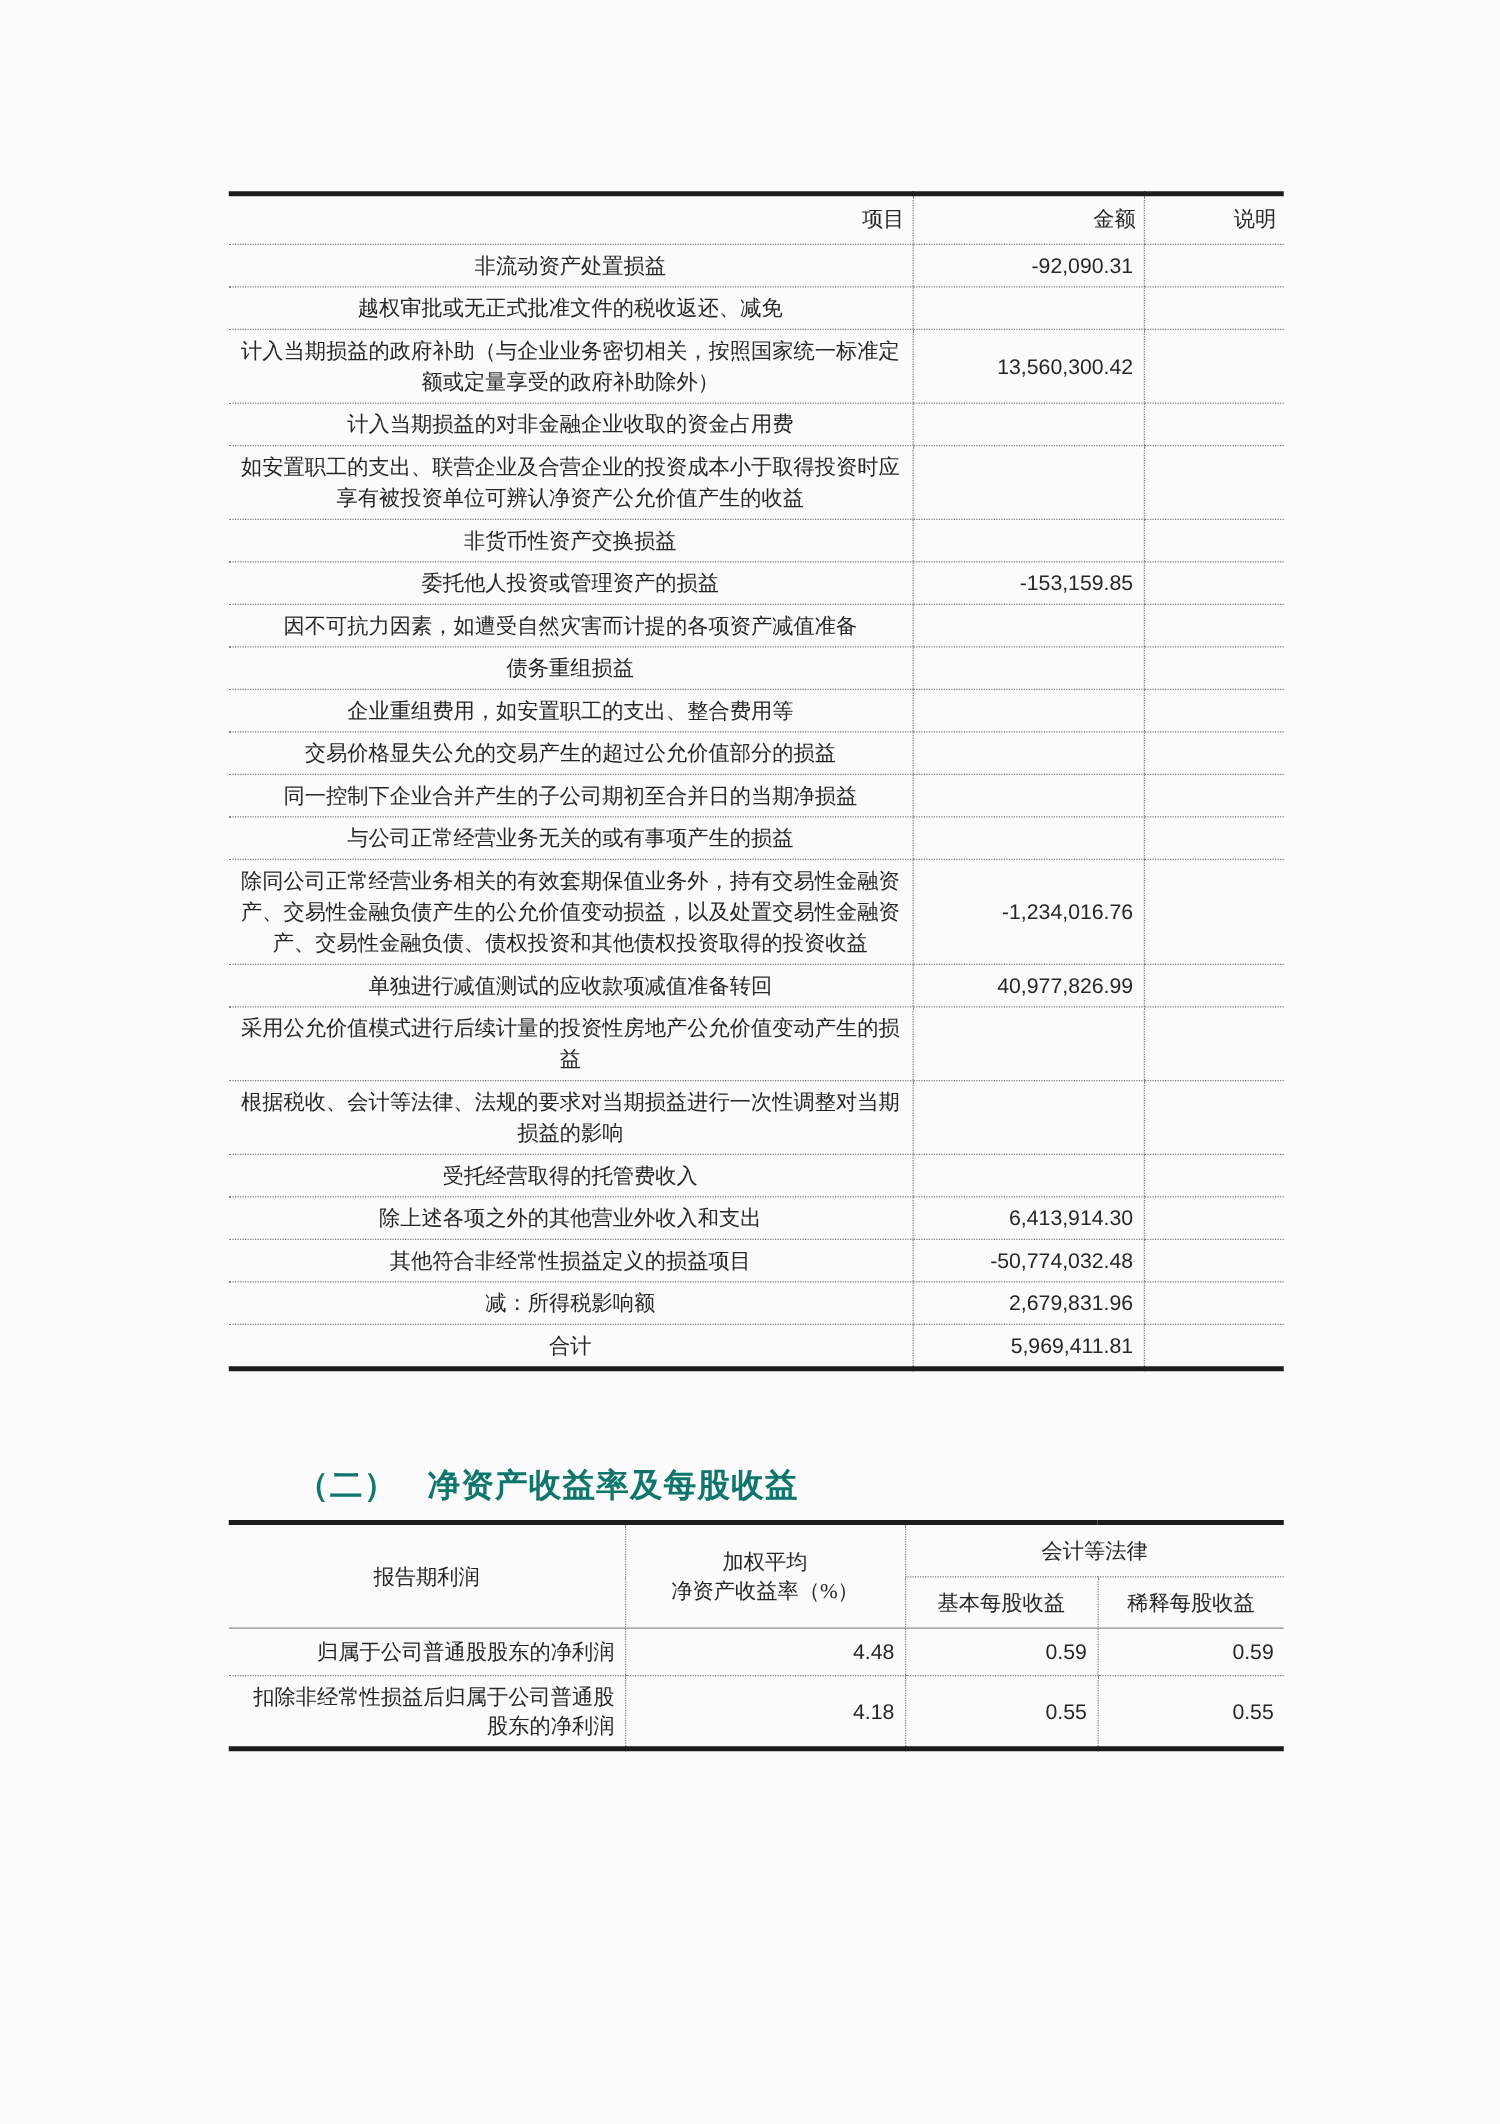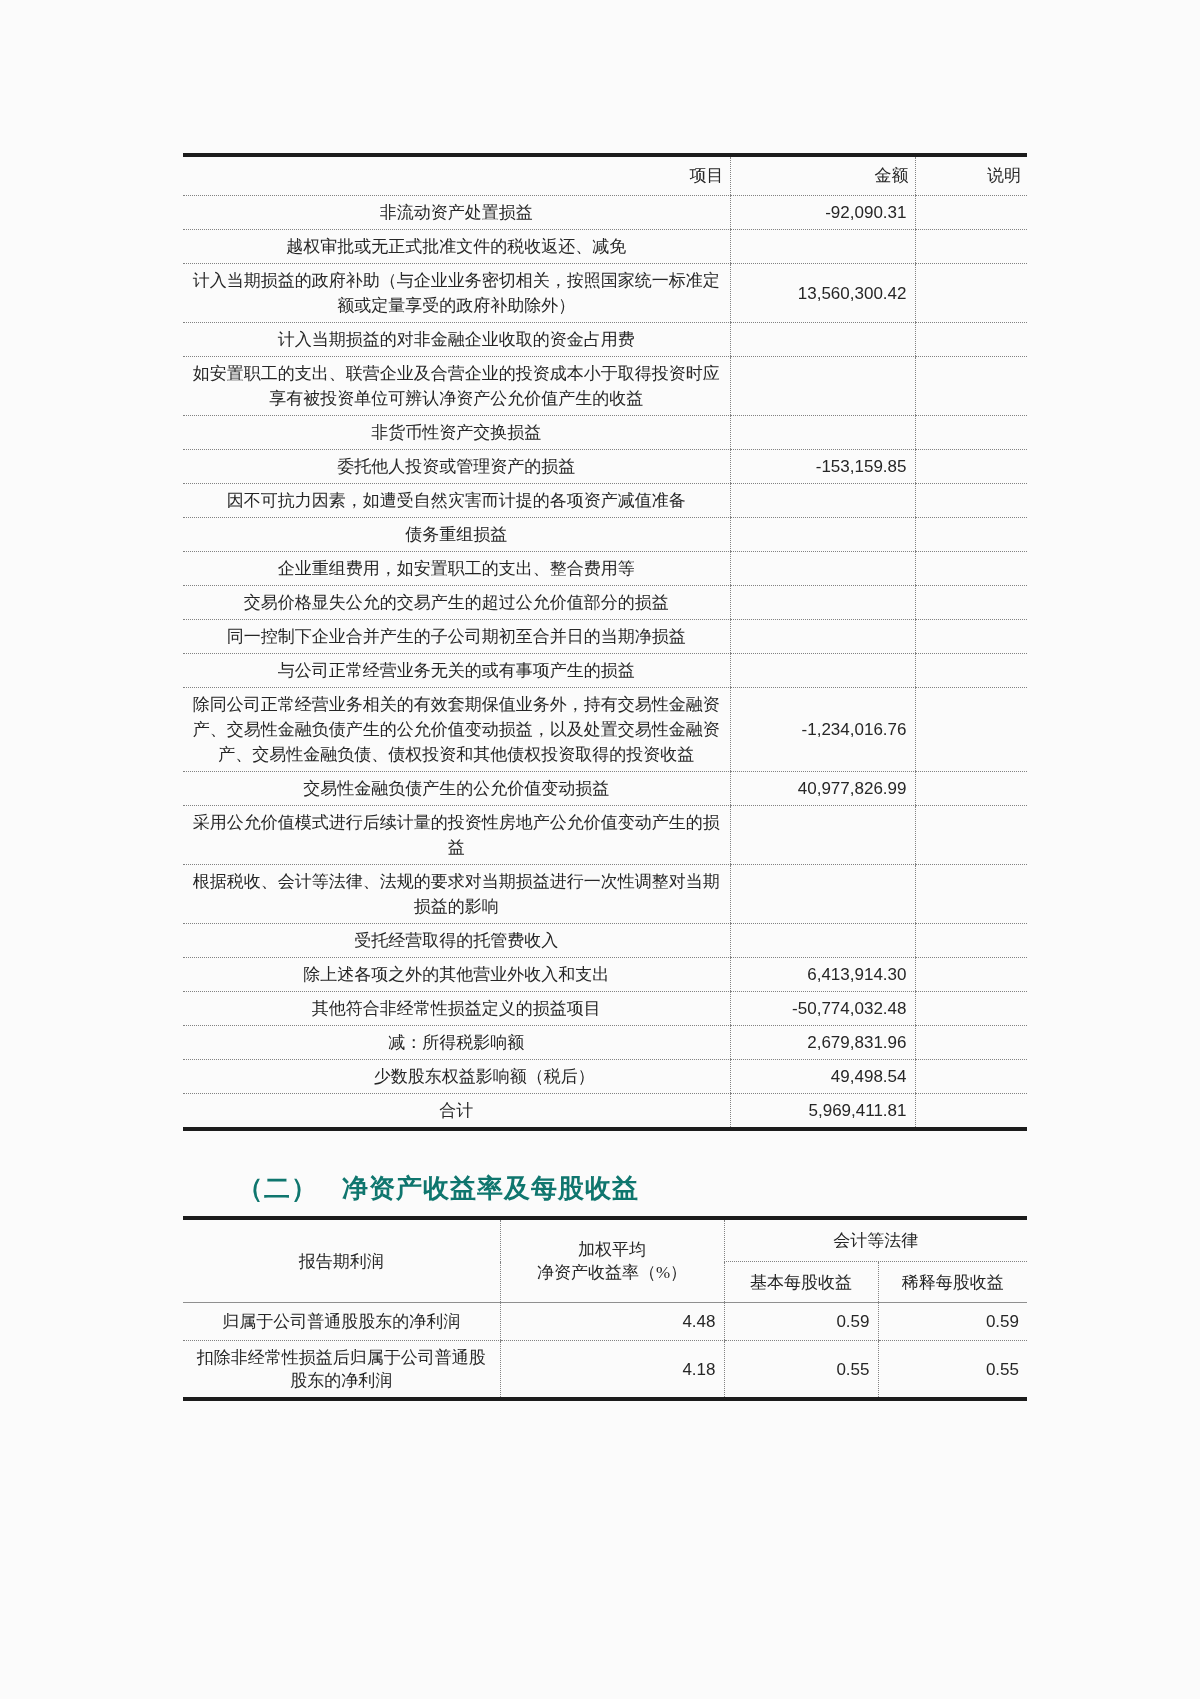--- a/index.html
+++ b/index.html
@@ -59,21 +59,21 @@
   }
   .t2 td{
     font-size:17px;line-height:23px;
     padding:5px 8px;vertical-align:middle;
   }
   .t2 .vl{border-left:1px dotted #828282;}
   .t2 .group-th{border-bottom:1px dotted #828282;height:33px;}
   .t2 .sub-th{height:32px;}
   .t2 .hdr-bottom{border-bottom:1px solid #8f8f8f;}
   .t2 tbody tr:first-child td{border-bottom:1px dotted #828282;height:27px;}
-  .t2 tbody td.item{text-align:center;}
+  .t2 tbody td.item{text-align:right;}
 </style>
 </head>
 <body>
 
 <div class="page">
 
   <table class="t1">
     <colgroup>
       <col style="width:547px">
       <col style="width:185px">
@@ -151,21 +151,21 @@
           <td class="item">与公司正常经营业务无关的或有事项产生的损益</td>
           <td class="num"></td>
           <td></td>
         </tr>
         <tr>
           <td class="item">除同公司正常经营业务相关的有效套期保值业务外，持有交易性金融资产、交易性金融负债产生的公允价值变动损益，以及处置交易性金融资产、交易性金融负债、债权投资和其他债权投资取得的投资收益</td>
           <td class="num">-1,234,016.76</td>
           <td></td>
         </tr>
         <tr>
-          <td class="item">交易性金融负债产生的公允价值变动损益</td>
+          <td class="item">单独进行减值测试的应收款项减值准备转回</td>
           <td class="num">40,977,826.99</td>
           <td></td>
         </tr>
         <tr>
           <td class="item">采用公允价值模式进行后续计量的投资性房地产公允价值变动产生的损益</td>
           <td class="num"></td>
           <td></td>
         </tr>
         <tr>
           <td class="item">根据税收、会计等法律、法规的要求对当期损益进行一次性调整对当期损益的影响</td>
@@ -183,25 +183,20 @@
           <td></td>
         </tr>
         <tr>
           <td class="item">其他符合非经常性损益定义的损益项目</td>
           <td class="num">-50,774,032.48</td>
           <td></td>
         </tr>
         <tr>
           <td class="item">减：所得税影响额</td>
           <td class="num">2,679,831.96</td>
-          <td></td>
-        </tr>
-        <tr>
-          <td class="item indent">少数股东权益影响额（税后）</td>
-          <td class="num">49,498.54</td>
           <td></td>
         </tr>
         <tr>
           <td class="item center">合计</td>
           <td class="num">5,969,411.81</td>
           <td></td>
         </tr>
       </tbody>
   </table>
 

